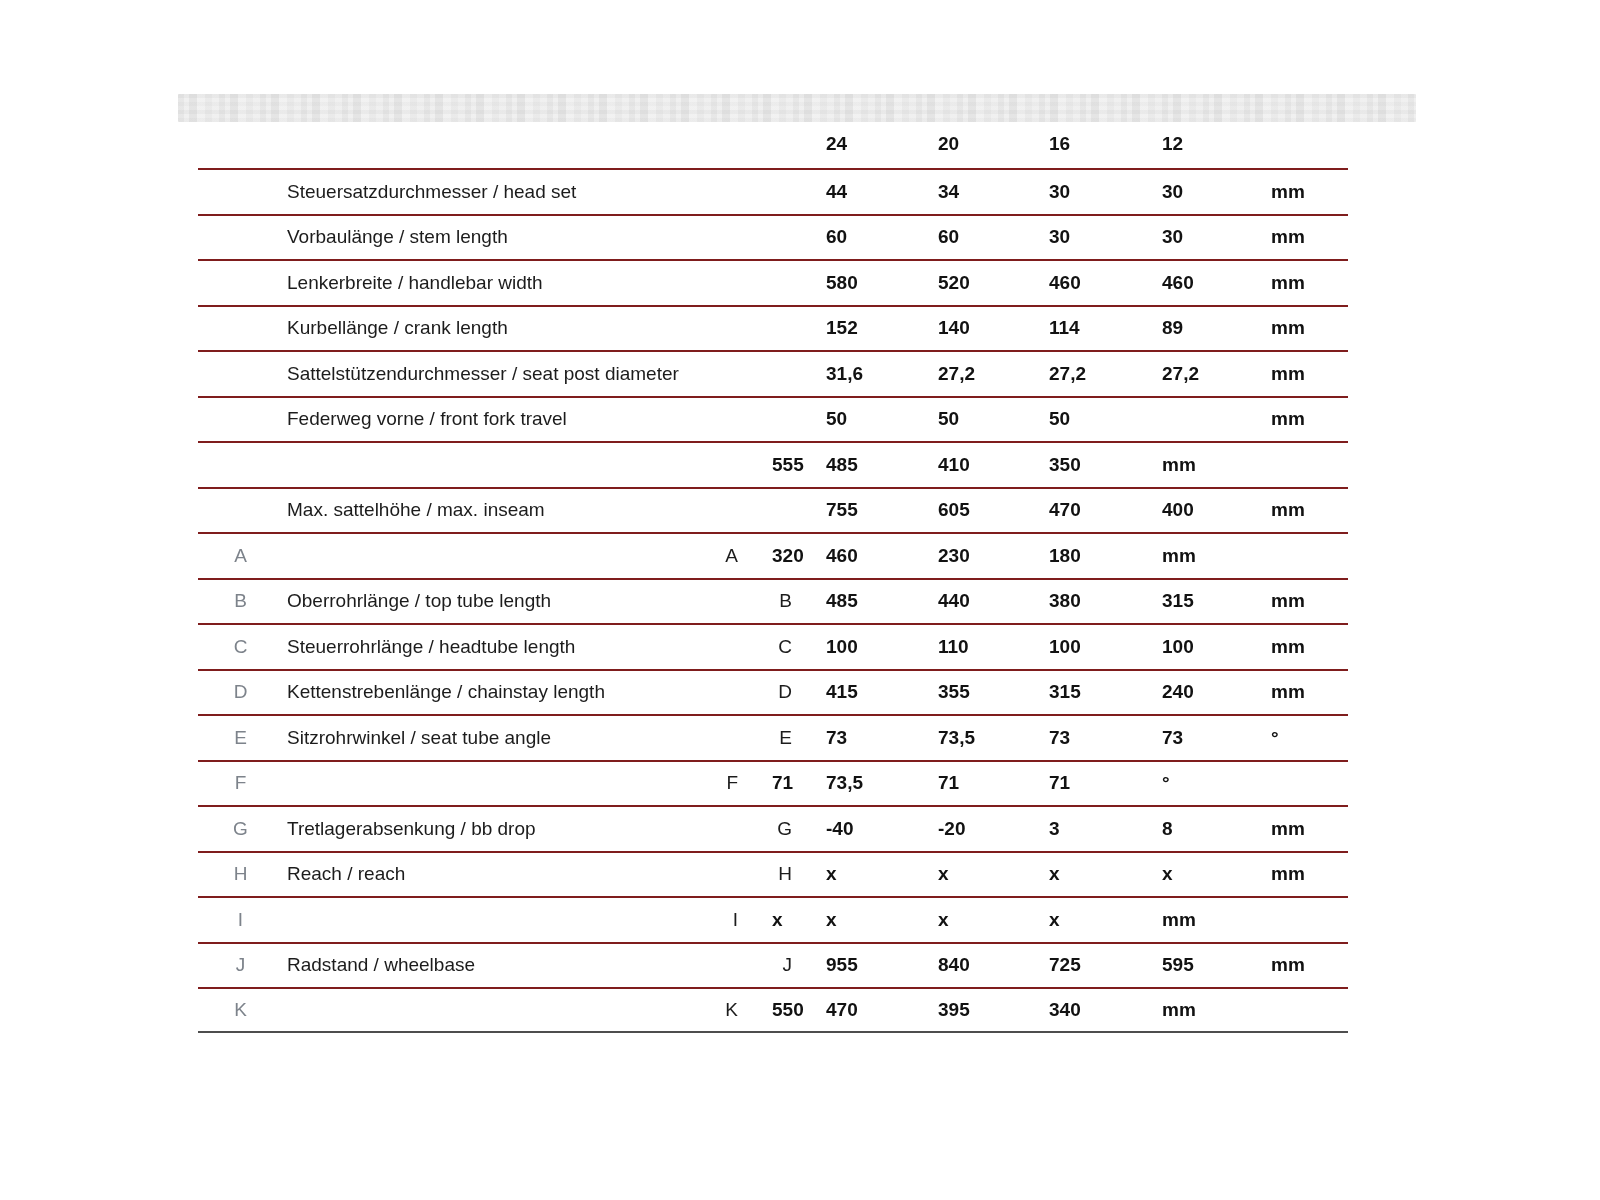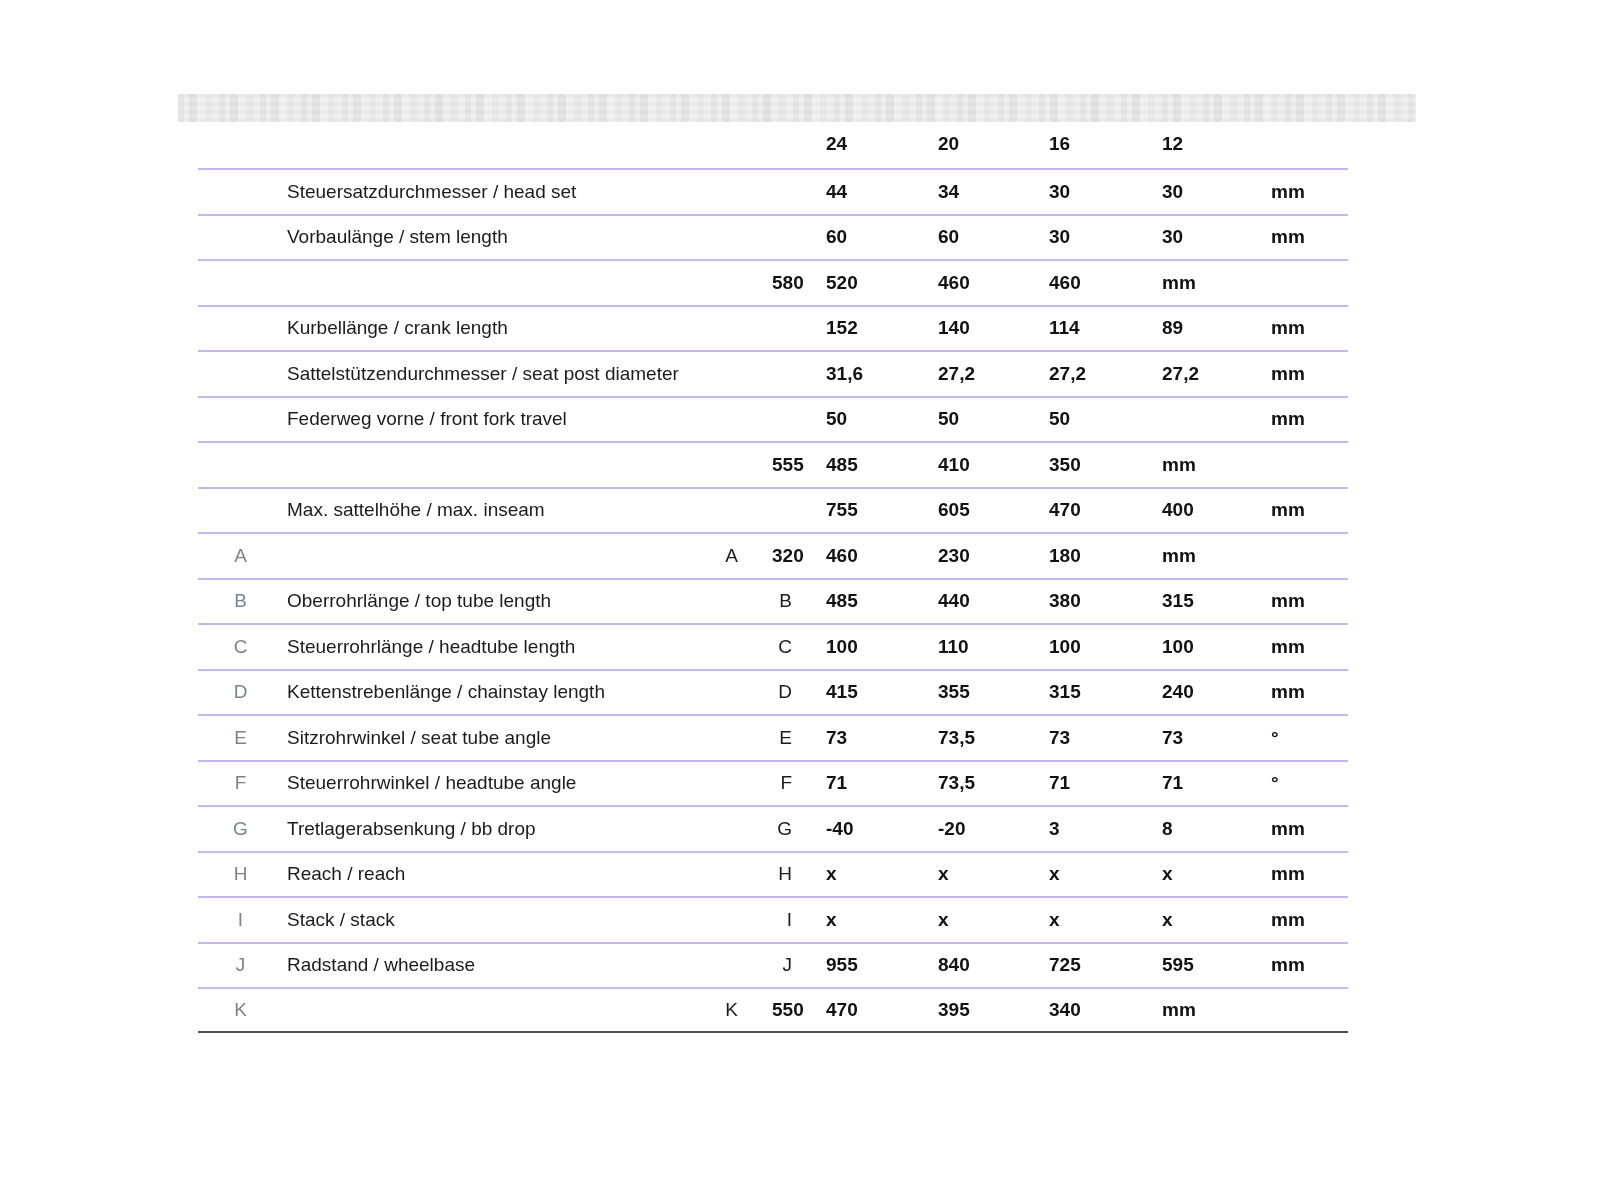--- a/index.html
+++ b/index.html
@@ -44,21 +44,21 @@
     position: absolute;
     left: 198px;
     top: 120px;
     width: 1150px;
   }
   .row {
     display: grid;
     grid-template-columns: 85px 489px 54px 112px 111px 113px 109px 77px;
     align-items: center;
     height: 45.5px;
-    border-top: 2px solid #c4b5fd;
+    border-top: 2px solid #7f1d1d;
     box-sizing: border-box;
   }
   .row.header {
     border-top: none;
     height: 48px;
   }
   .row:last-child {
     border-bottom: 2px solid #4e4e4e;
   }
 
@@ -122,20 +122,21 @@
         <div class="c2">Vorbaulänge / stem length</div>
         <div class="c3"></div>
         <div class="val">60</div>
         <div class="val">60</div>
         <div class="val">30</div>
         <div class="val">30</div>
         <div class="val">mm</div>
       </div>
       <div class="row">
         <div class="c1"></div>
+        <div class="c2">Lenkerbreite / handlebar width</div>
         <div class="c3"></div>
         <div class="val">580</div>
         <div class="val">520</div>
         <div class="val">460</div>
         <div class="val">460</div>
         <div class="val">mm</div>
       </div>
       <div class="row">
         <div class="c1"></div>
         <div class="c2">Kurbellänge / crank length</div>
@@ -229,21 +230,20 @@
         <div class="c2">Sitzrohrwinkel / seat tube angle</div>
         <div class="c3">E</div>
         <div class="val">73</div>
         <div class="val">73,5</div>
         <div class="val">73</div>
         <div class="val">73</div>
         <div class="val">°</div>
       </div>
       <div class="row">
         <div class="c1">F</div>
-        <div class="c2">Steuerrohrwinkel / headtube angle</div>
         <div class="c3">F</div>
         <div class="val">71</div>
         <div class="val">73,5</div>
         <div class="val">71</div>
         <div class="val">71</div>
         <div class="val">°</div>
       </div>
       <div class="row">
         <div class="c1">G</div>
         <div class="c2">Tretlagerabsenkung / bb drop</div>
@@ -259,21 +259,20 @@
         <div class="c2">Reach / reach</div>
         <div class="c3">H</div>
         <div class="val">x</div>
         <div class="val">x</div>
         <div class="val">x</div>
         <div class="val">x</div>
         <div class="val">mm</div>
       </div>
       <div class="row">
         <div class="c1">I</div>
-        <div class="c2">Stack / stack</div>
         <div class="c3">I</div>
         <div class="val">x</div>
         <div class="val">x</div>
         <div class="val">x</div>
         <div class="val">x</div>
         <div class="val">mm</div>
       </div>
       <div class="row">
         <div class="c1">J</div>
         <div class="c2">Radstand / wheelbase</div>

